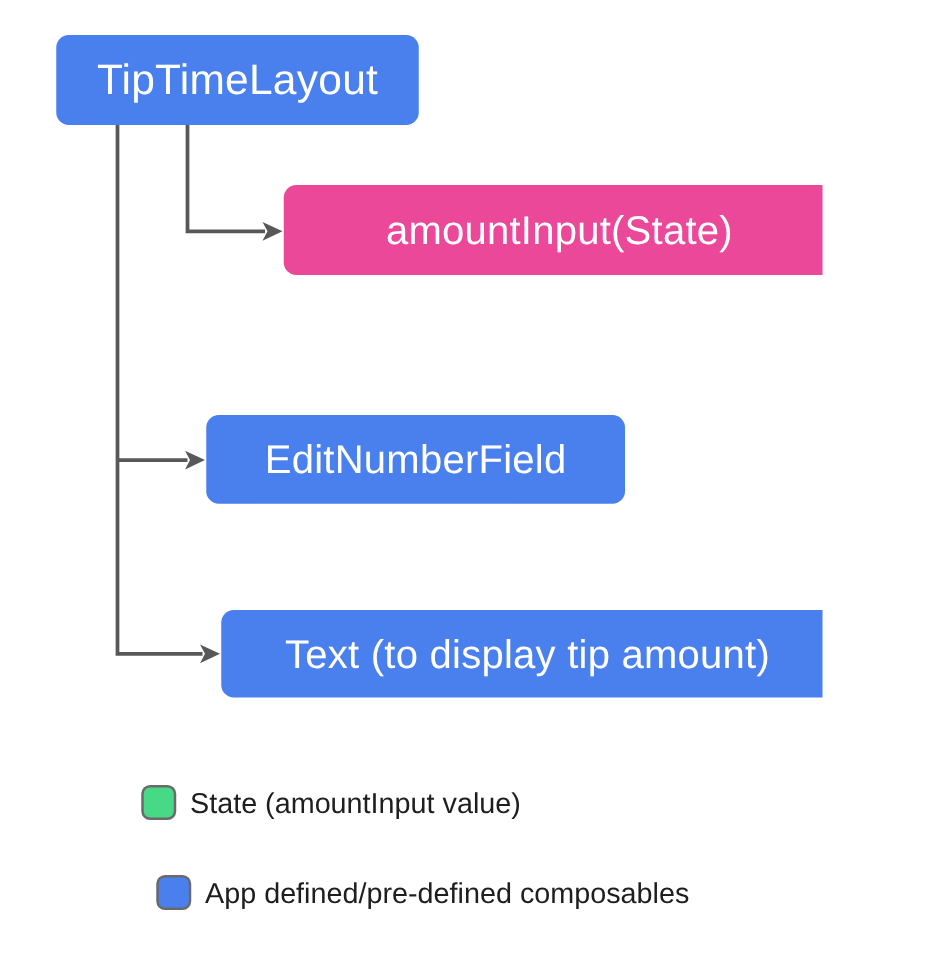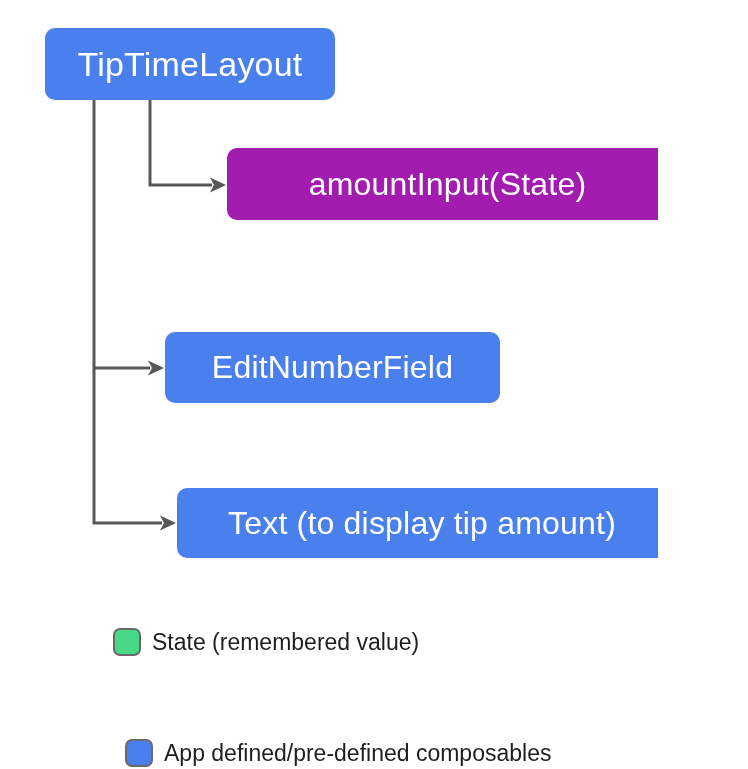--- a/index.html
+++ b/index.html
@@ -31,37 +31,37 @@
     display: flex;
     align-items: center;
     justify-content: center;
     border-radius: 10px;
     color: #ffffff;
     font-size: 32px;
     letter-spacing: 0.2px;
     white-space: nowrap;
   }
   .node--blue  { background: #4a80ee; }
-  .node--green { background: #a21caf; }
+  .node--green { background: #ec4899; }
 
   .node--tip    { left: 45px;  top: 28px;  width: 290px; height: 72px; font-size: 34px; }
   .node--amount { left: 227px; top: 148px; width: 441px; height: 72px; }
   .node--edit   { left: 165px; top: 332px; width: 335px; height: 71px; }
   .node--text   { left: 177px; top: 488px; width: 490px; height: 70px; }
 
   .legend-row {
     position: absolute;
     left: 113px;
     display: flex;
     align-items: center;
     gap: 11px;
     height: 28px;
   }
   .legend-row--state       { top: 628px; }
-  .legend-row--composables { top: 739px; padding-left: 12px; }
+  .legend-row--composables { top: 700px; padding-left: 12px; }
 
   .swatch {
     width: 28px;
     height: 28px;
     border: 2.5px solid #6a6a6a;
     border-radius: 7px;
     flex: 0 0 auto;
   }
   .swatch--green { background: #47d985; }
   .swatch--blue  { background: #4a80ee; }
@@ -100,21 +100,21 @@
   <div class="node node--blue node--edit">
     <span>EditNumberField</span>
   </div>
 
   <div class="node node--blue node--text">
     <span>Text (to display tip amount)</span>
   </div>
 
   <div class="legend-row legend-row--state">
     <span class="swatch swatch--green"></span>
-    <span class="legend-label">State (remembered value)</span>
+    <span class="legend-label">State (amountInput value)</span>
   </div>
 
   <div class="legend-row legend-row--composables">
     <span class="swatch swatch--blue"></span>
     <span class="legend-label">App defined/pre-defined composables</span>
   </div>
 
 </div>
 
 </body></html>

